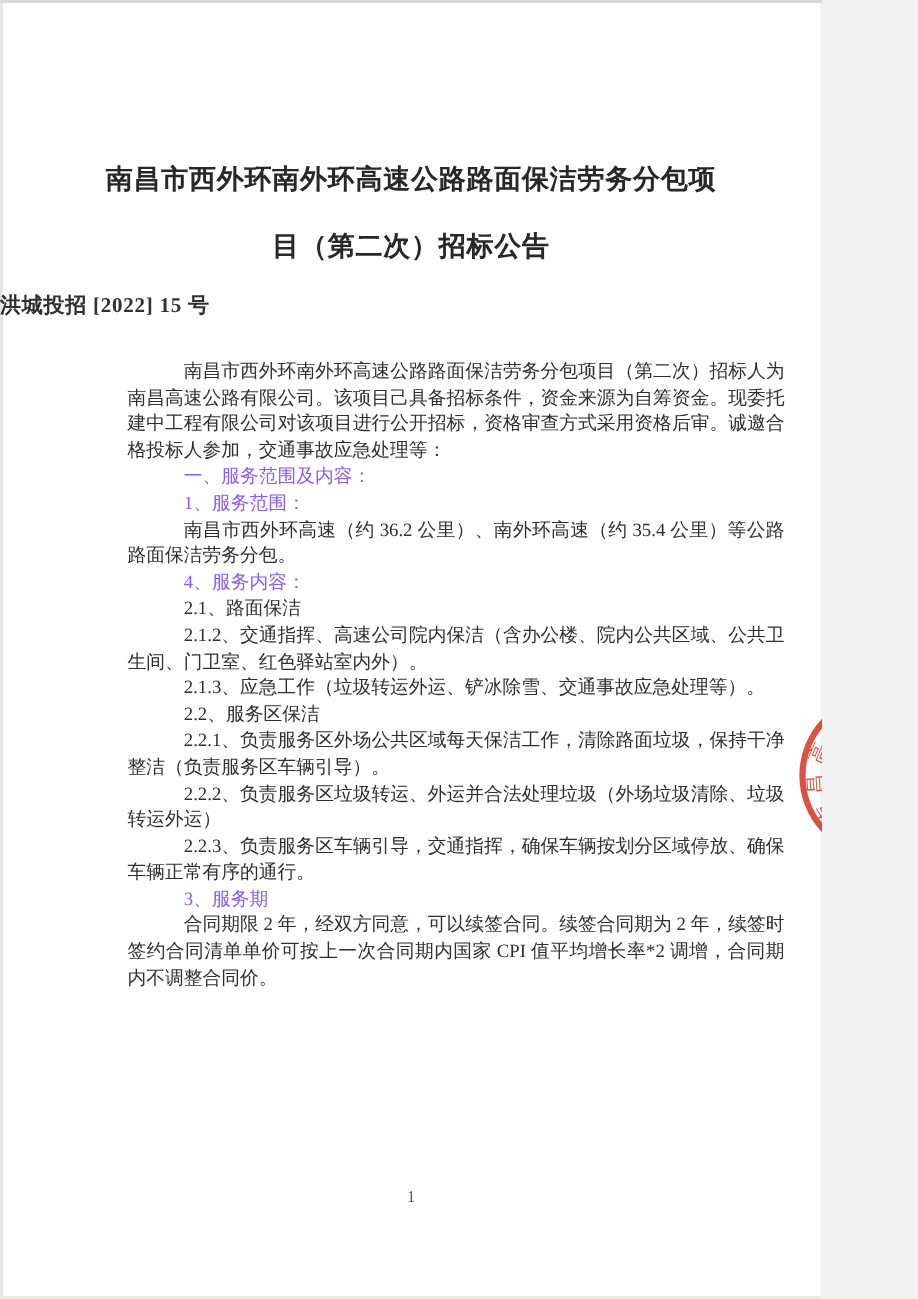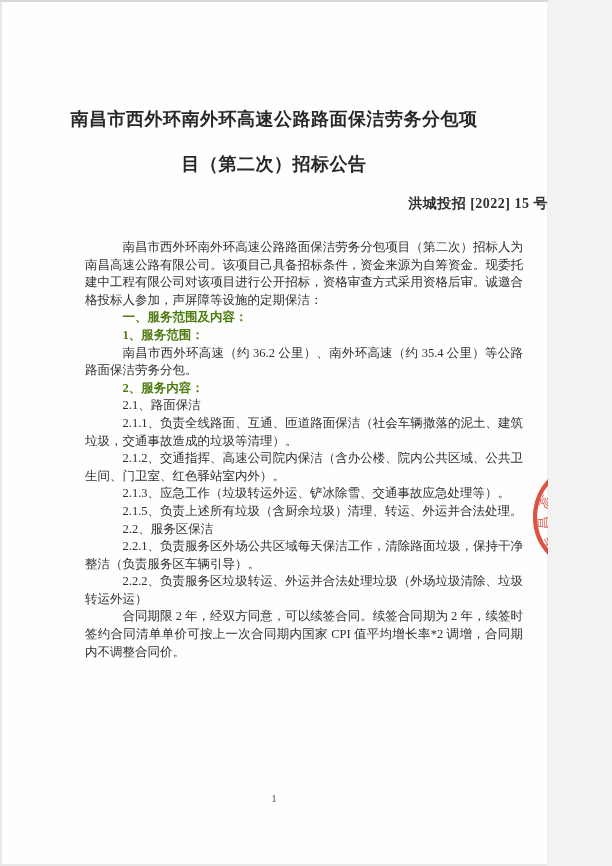--- a/index.html
+++ b/index.html
@@ -27,42 +27,42 @@
   }
   .title-line {
     font-size: 18px;
     font-weight: 600;
     line-height: 45px;
     letter-spacing: 0.5px;
     color: #282828;
   }
   .doc-number {
     margin-top: 8px;
-    text-align: right;
+    text-align: left;
     font-size: 14px;
     font-weight: 600;
     color: #303030;
     letter-spacing: 0.5px;
   }
   .document-body {
     margin: 26px 89px 0 85px;
     width: 438px;
     font-size: 12.5px;
     line-height: 17.6px;
     text-align: justify;
     text-justify: inter-ideograph;
   }
   .para {
     text-indent: 3em;
     margin: 0;
     padding: 0;
   }
   .para.bold {
-    font-weight: bold;
-    color: #4d7c0f;
+    font-weight: normal;
+    color: #8b5cf6;
   }
   .page-number {
     position: absolute;
     left: 0;
     right: 0;
     top: 792px;
     text-align: center;
     font-size: 11px;
     color: #5a5a5a;
   }
@@ -84,33 +84,33 @@
 
   <div class="title-block">
     <div class="title-line">南昌市西外环南外环高速公路路面保洁劳务分包项</div>
     <div class="title-line">目（第二次）招标公告</div>
   </div>
 
   <div class="doc-number">洪城投招 [2022] 15 号</div>
 
   <div class="document-body">
 
-  <p class="para">南昌市西外环南外环高速公路路面保洁劳务分包项目（第二次）招标人为南昌高速公路有限公司。该项目己具备招标条件，资金来源为自筹资金。现委托建中工程有限公司对该项目进行公开招标，资格审查方式采用资格后审。诚邀合格投标人参加，声屏障等设施的定期保洁：</p>
+  <p class="para">南昌市西外环南外环高速公路路面保洁劳务分包项目（第二次）招标人为南昌高速公路有限公司。该项目己具备招标条件，资金来源为自筹资金。现委托建中工程有限公司对该项目进行公开招标，资格审查方式采用资格后审。诚邀合格投标人参加，交通事故应急处理等：</p>
       <p class="para bold">一、服务范围及内容：</p>
       <p class="para bold">1、服务范围：</p>
       <p class="para">南昌市西外环高速（约 36.2 公里）、南外环高速（约 35.4 公里）等公路路面保洁劳务分包。</p>
-      <p class="para bold">2、服务内容：</p>
+      <p class="para bold">4、服务内容：</p>
       <p class="para">2.1、路面保洁</p>
-      <p class="para">2.1.1、负责全线路面、互通、匝道路面保洁（社会车辆撒落的泥土、建筑垃圾，交通事故造成的垃圾等清理）。</p>
       <p class="para">2.1.2、交通指挥、高速公司院内保洁（含办公楼、院内公共区域、公共卫生间、门卫室、红色驿站室内外）。</p>
       <p class="para">2.1.3、应急工作（垃圾转运外运、铲冰除雪、交通事故应急处理等）。</p>
-      <p class="para">2.1.5、负责上述所有垃圾（含厨余垃圾）清理、转运、外运并合法处理。</p>
       <p class="para">2.2、服务区保洁</p>
       <p class="para">2.2.1、负责服务区外场公共区域每天保洁工作，清除路面垃圾，保持干净整洁（负责服务区车辆引导）。</p>
       <p class="para">2.2.2、负责服务区垃圾转运、外运并合法处理垃圾（外场垃圾清除、垃圾转运外运）</p>
+      <p class="para">2.2.3、负责服务区车辆引导，交通指挥，确保车辆按划分区域停放、确保车辆正常有序的通行。</p>
+      <p class="para bold">3、服务期</p>
       <p class="para">合同期限 2 年，经双方同意，可以续签合同。续签合同期为 2 年，续签时签约合同清单单价可按上一次合同期内国家 CPI 值平均增长率*2 调增，合同期内不调整合同价。</p>
     </div>
 
   <div class="page-number">1</div>
 
   <svg class="seal" viewBox="-72 -72 144 144" xmlns="http://www.w3.org/2000/svg">
     <defs>
       <path id="sealArc" d="M -28.28 28.28 A 40 40 0 1 1 28.28 28.28" fill="none"></path>
     </defs>
     <circle cx="0" cy="0" r="53" fill="none" stroke="#d93a28" stroke-width="4.2"></circle>

